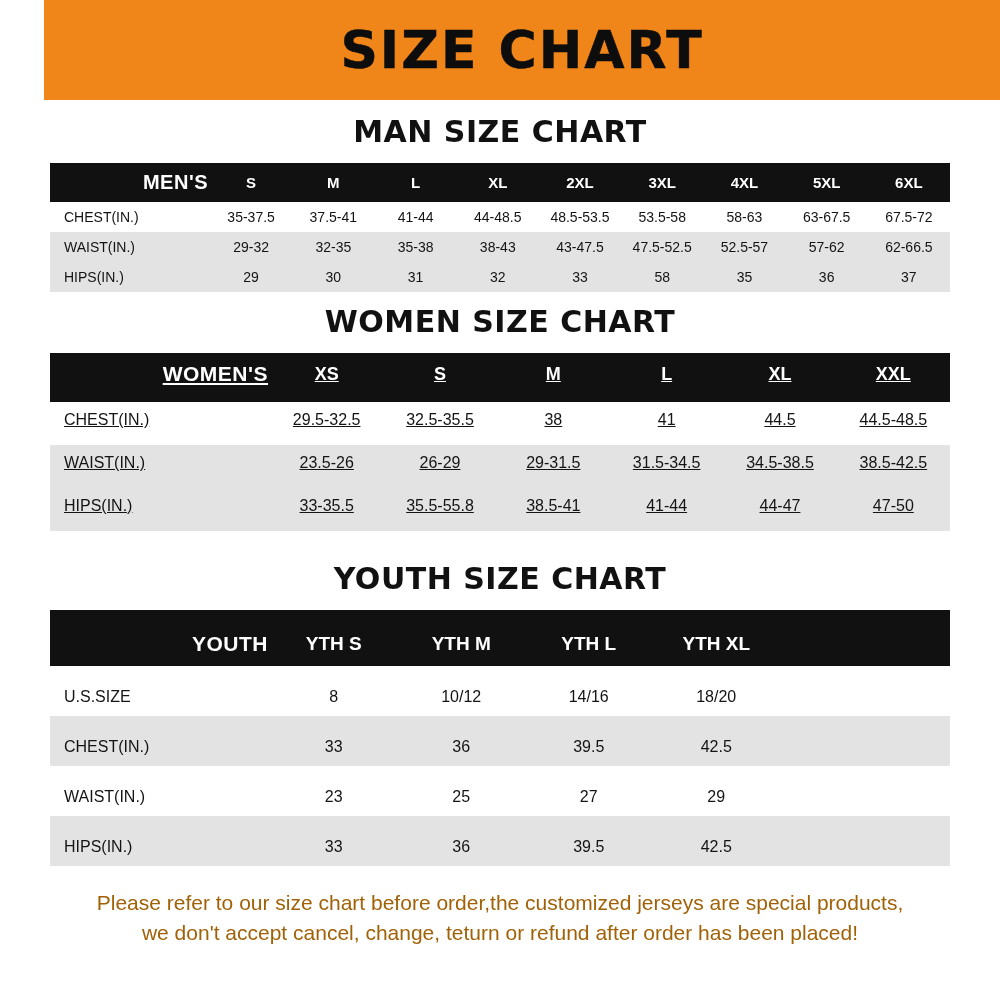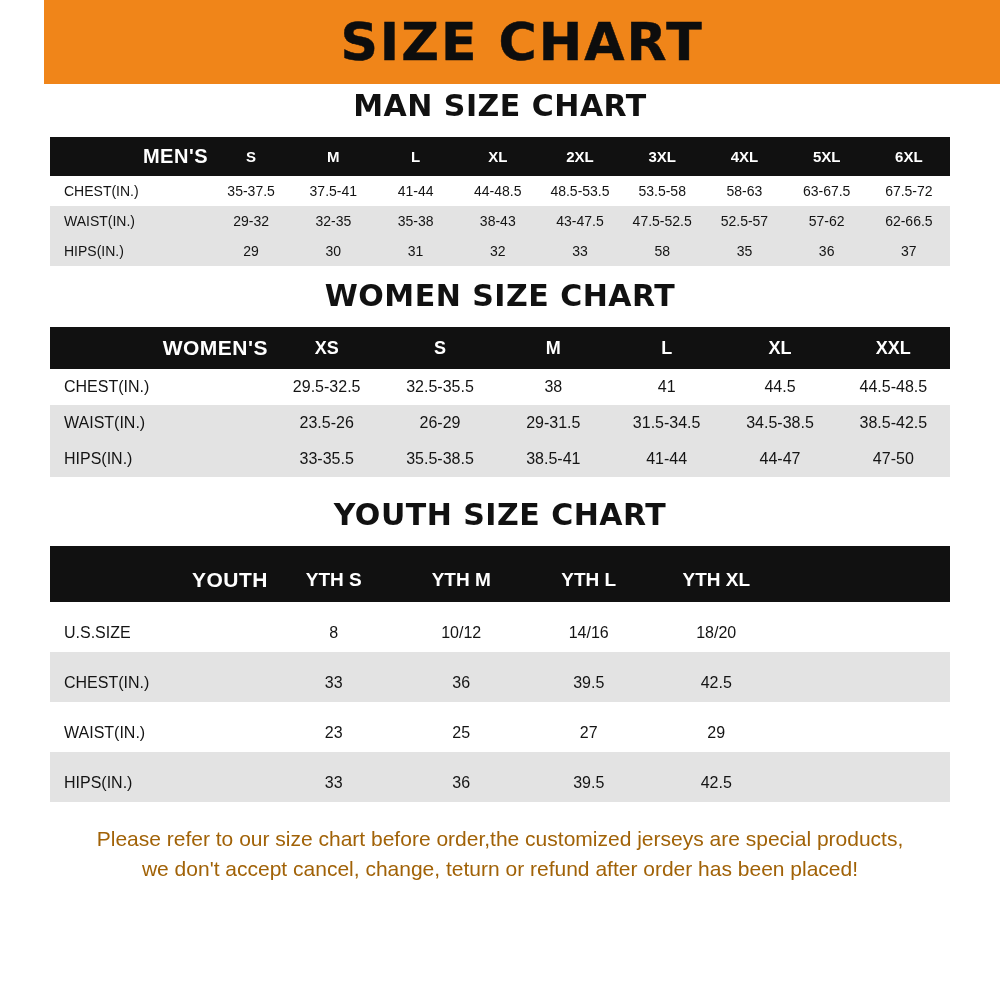--- a/index.html
+++ b/index.html
@@ -16,21 +16,21 @@
   .page {
     width: 1000px;
     height: 1000px;
     position: relative;
     background: #ffffff;
     box-sizing: border-box;
   }
 
   
   .banner {
-    height: 84px;
+    height: 100px;
     background: #f08519;
     display: flex;
     align-items: center;
     justify-content: center;
     margin-left: 44px;
   }
   .banner-title {
     font-family: "DejaVu Sans", sans-serif;
     font-weight: bold;
     font-size: 52px;
@@ -42,23 +42,23 @@
 
   
   .section-title {
     text-align: center;
     font-family: "DejaVu Sans", sans-serif;
     font-weight: bold;
     font-size: 30px;
     color: #111111;
     letter-spacing: 0.5px;
   }
-  .sec-man-title { margin-top: 4px; }
+  .sec-man-title { margin-top: 14px; }
   .sec-women-title { margin-top: 12px; }
-  .sec-youth-title { margin-top: 20px; }
+  .sec-youth-title { margin-top: 30px; }
 
   
   .table-wrap {
     margin: 14px auto 0 auto;
     width: 900px;
   }
   table.size-table {
     width: 100%;
     border-collapse: collapse;
     table-layout: fixed;
@@ -103,21 +103,21 @@
   #man-table thead th.rowhead { font-size: 20px; }
   #man-table tbody td { font-size: 14px; }
   #man-table tbody td.rowhead { font-size: 14px; }
   #man-table col.c0 { width: 160px; }
 
   
   #women-table thead th { font-size: 18px; }
   #women-table thead th.rowhead { font-size: 21px; }
   #women-table tbody td { font-size: 16px; }
   #women-table tbody td.rowhead { font-size: 16px; }
-  #women-table thead th, #women-table tbody td { padding-top: 9px; padding-bottom: 9px; }
+  #women-table thead th, #women-table tbody td { padding-top: 9px; padding-bottom: 16px; text-decoration: underline; }
   #women-table col.c0 { width: 220px; }
 
   
   #youth-table thead th { font-size: 19px; }
   #youth-table thead th.rowhead { font-size: 21px; }
   #youth-table tbody td { font-size: 16px; }
   #youth-table tbody td.rowhead { font-size: 16px; }
   #youth-table thead th, #youth-table tbody td { padding-top: 22px; padding-bottom: 10px; }
   #youth-table col.c0 { width: 220px; }
   #youth-table col.cblank { width: 170px; }
@@ -251,21 +251,21 @@
           <td>23.5-26</td>
           <td>26-29</td>
           <td>29-31.5</td>
           <td>31.5-34.5</td>
           <td>34.5-38.5</td>
           <td>38.5-42.5</td>
         </tr>
         <tr class="even">
           <td class="rowhead">HIPS(IN.)</td>
           <td>33-35.5</td>
-          <td>35.5-38.5</td>
+          <td>35.5-55.8</td>
           <td>38.5-41</td>
           <td>41-44</td>
           <td>44-47</td>
           <td>47-50</td>
         </tr>
       </tbody>
     </table>
   </div>
 
   <div class="section-title sec-youth-title">YOUTH SIZE CHART</div>

